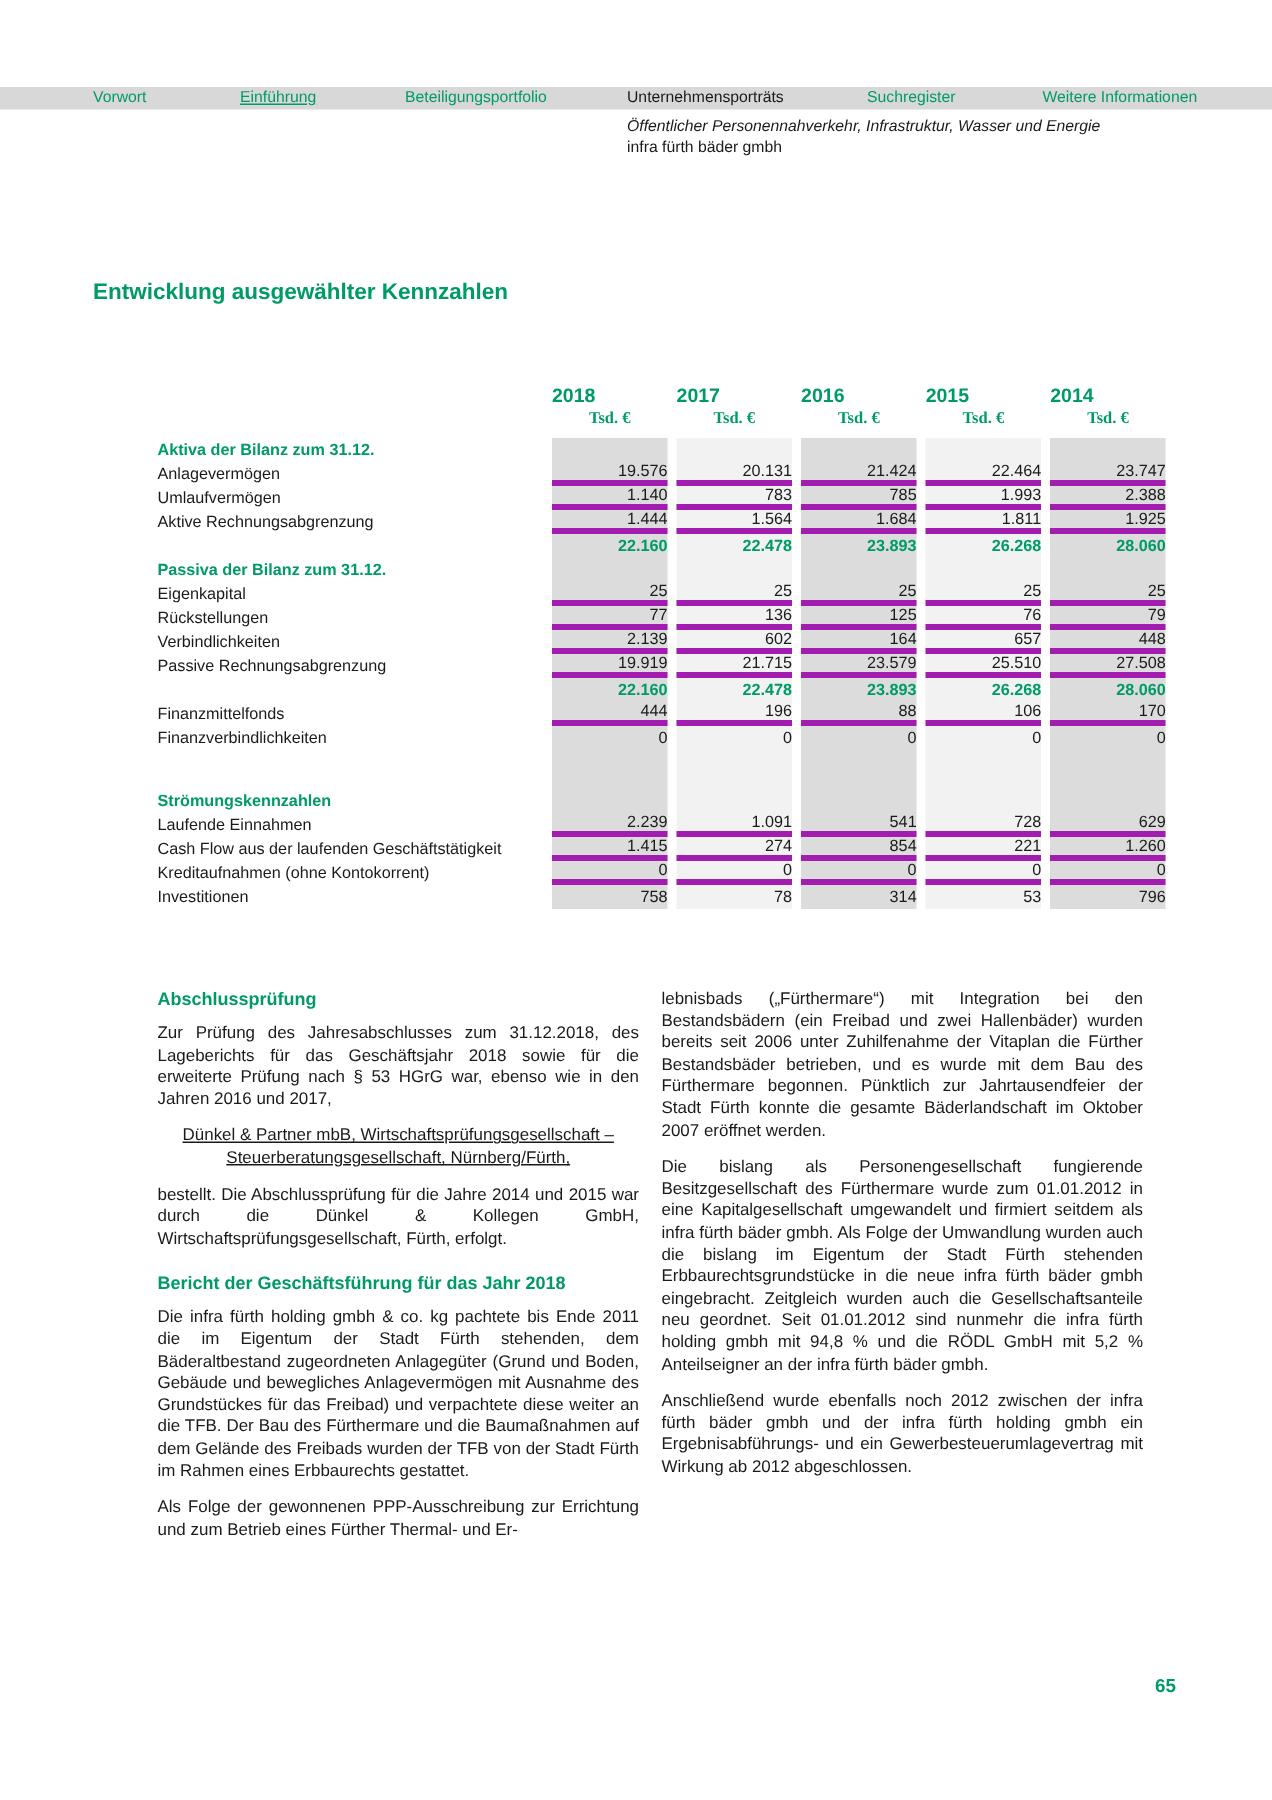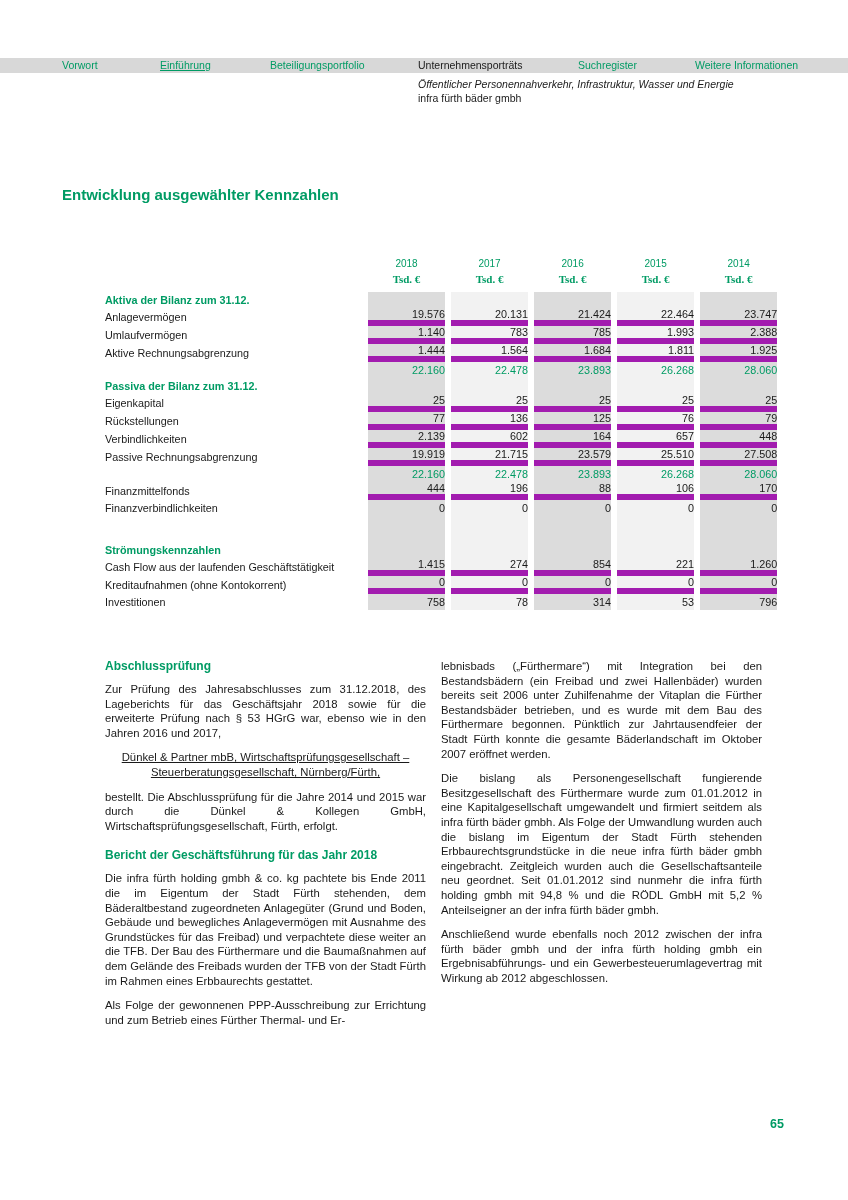--- a/index.html
+++ b/index.html
@@ -22,30 +22,30 @@
   .subline.l1{top:78px;font-style:italic;}
   .subline.l2{top:92px;}
 
   .page-title{position:absolute;left:62px;top:186px;font-size:15px;font-weight:bold;color:#009B64;}
 
   
   .tbl{position:absolute;left:99px;top:255px;border-collapse:separate;border-spacing:6px 0;table-layout:fixed;}
   .tbl col.lbl{width:257px;}
   .tbl col.yr{width:74px;}
   .tbl td,.tbl th{margin:0;padding:0;box-sizing:border-box;vertical-align:middle;}
-  .yr-h{height:16px;font-size:10px;font-weight:normal;color:#009B64;text-align:center;}
+  .yr-h{height:16px;font-size:13px;font-weight:bold;color:#009B64;}
   .unit-h{height:15px;font-size:11px;font-weight:bold;color:#009B64;text-align:center;font-family:Liberation Serif, serif;}
   .hdr-gap td{height:6px;}
   .band0{background:#dcdcdc;}
   .band1{background:#f2f2f2;}
   .sec-label{height:16px;font-size:10.8px;font-weight:bold;color:#009B64;white-space:nowrap;}
   .row-label{height:16px;font-size:10.8px;color:#1a1a1a;padding-left:8px;white-space:nowrap;}
   .val{height:16px;font-size:10.8px;color:#1a1a1a;text-align:right;padding-right:6px;}
-  .val.u{border-bottom:6px solid #a21caf;}
-  .val.sum{color:#009B64;font-weight:normal;padding-left:44px;}
+  .val.u{border-bottom:4px solid #a21caf;}
+  .val.sum{color:#009B64;font-weight:bold;padding-left:44px;}
   .spacer-row td{height:26px;}
 
   
   .body-cols{position:absolute;left:105px;top:659px;width:657px;display:flex;gap:15px;}
   .body-col{width:321px;}
   .b-heading{font-size:12px;font-weight:bold;color:#009B64;margin:0 0 9px;}
   .b-heading.later{margin-top:15px;}
   .b-para{font-size:11.3px;line-height:14.6px;color:#1a1a1a;text-align:justify;margin:0 0 10px;}
   .b-center{font-size:11.3px;line-height:14.6px;color:#1a1a1a;text-align:center;margin:2px 0 10px;text-decoration:underline;}
 
@@ -216,20 +216,28 @@
           <td class="band1"></td>
           <td class="band0"></td>
         </tr>
         <tr>
           <td class="sec-label">Strömungskennzahlen</td>
           <td class="band0"></td>
           <td class="band1"></td>
           <td class="band0"></td>
           <td class="band1"></td>
           <td class="band0"></td>
+        </tr>
+        <tr>
+          <td class="row-label">Laufende Einnahmen</td>
+          <td class="val band0 u">2.239</td>
+          <td class="val band1 u">1.091</td>
+          <td class="val band0 u">541</td>
+          <td class="val band1 u">728</td>
+          <td class="val band0 u">629</td>
         </tr>
         <tr>
           <td class="row-label">Cash Flow aus der laufenden Geschäftstätigkeit</td>
           <td class="val band0 u">1.415</td>
           <td class="val band1 u">274</td>
           <td class="val band0 u">854</td>
           <td class="val band1 u">221</td>
           <td class="val band0 u">1.260</td>
         </tr>
         <tr>

